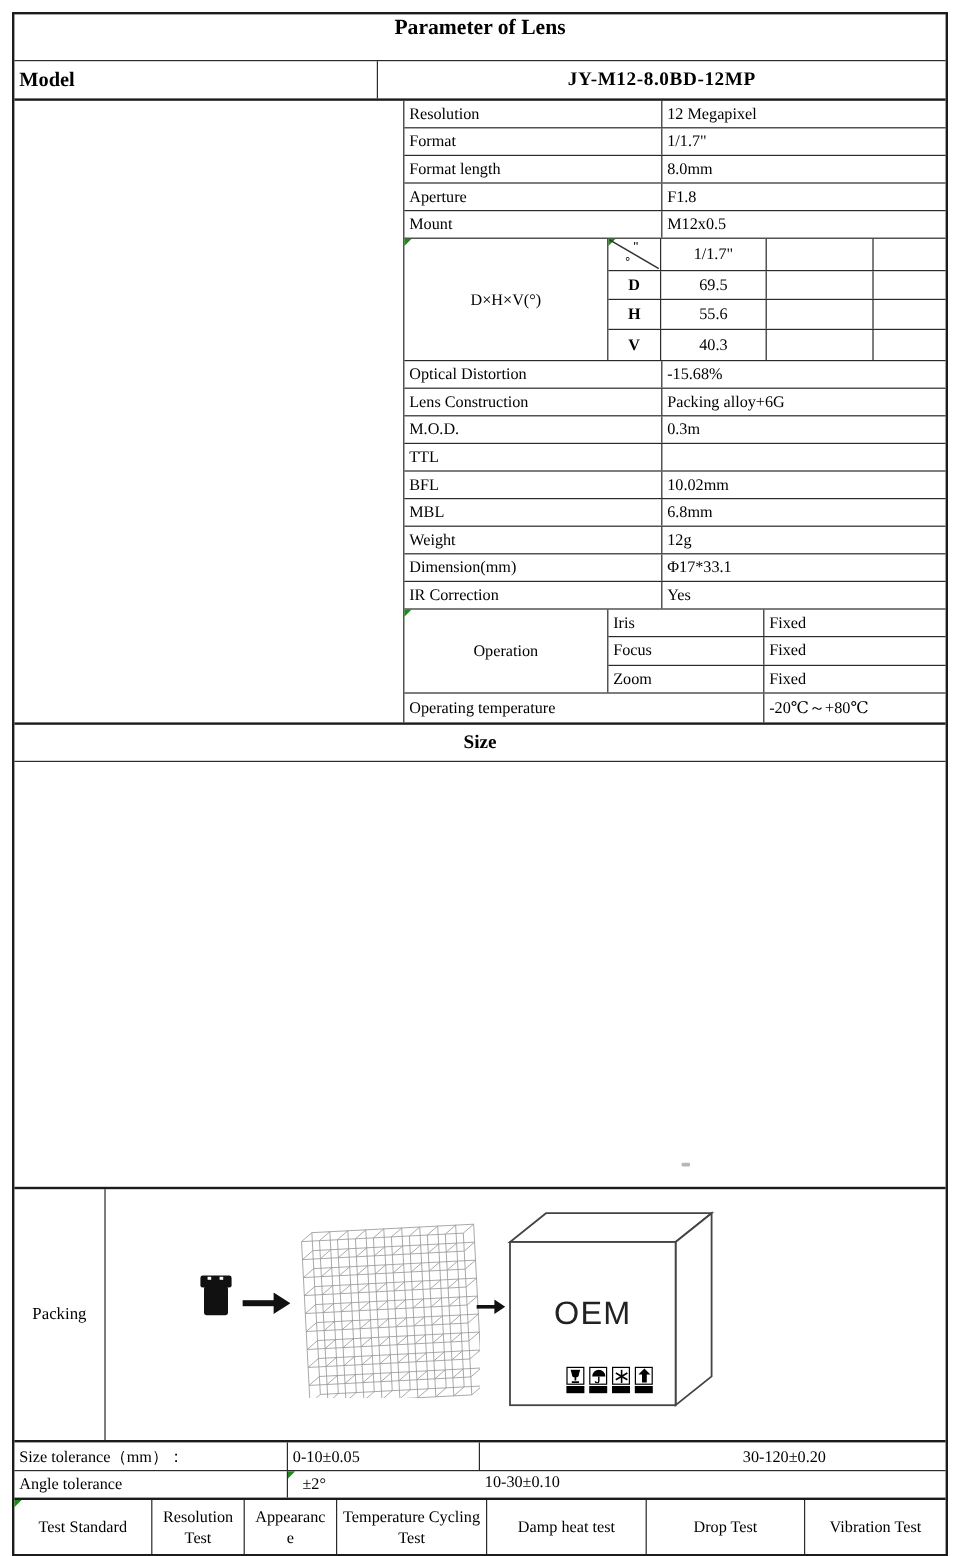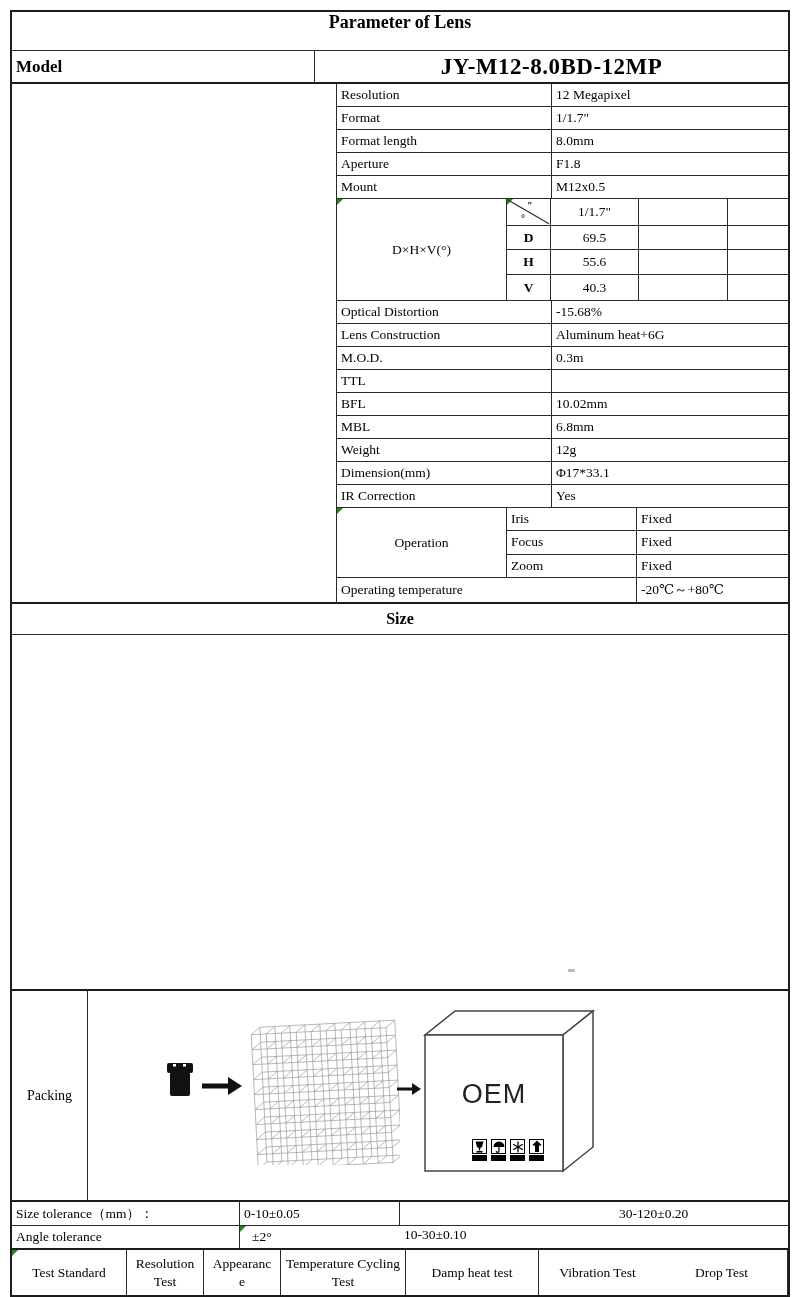--- a/index.html
+++ b/index.html
@@ -9,21 +9,21 @@
   .sheet { position: absolute; left: 10px; top: 10px; width: 780px; border: 2px solid #1c1c1c; background: #fff; }
 
   .cell { border-right: 1px solid #2a2a2a; display: flex; align-items: center; position: relative; }
   .cell.last { border-right: none; }
 
   .title-row { height: 39px; border-bottom: 1px solid #2a2a2a; display: flex; justify-content: center; }
   .title-row span { font-weight: bold; font-size: 18px; }
 
   .model-row { height: 33px; border-bottom: 2px solid #1c1c1c; display: flex; }
   .model-label { width: 303px; font-weight: bold; font-size: 17px; padding-left: 4px; }
-  .model-value { flex: 1; justify-content: center; font-weight: bold; font-size: 23px; letter-spacing: .5px; }
+  .model-value { flex: 1; justify-content: center; font-weight: bold; font-size: 16px; letter-spacing: .5px; }
 
   .spec-area { display: flex; border-bottom: 2px solid #1c1c1c; padding-left: 22px; }
   .photo-cell { width: 303px; border-right: 1px solid #2a2a2a; }
   .spec-col { flex: 1; display: flex; flex-direction: column; }
 
   .srow { display: flex; height: 23px; border-bottom: 1px solid #2a2a2a; }
   .srow:last-child { border-bottom: none; }
   .slabel { width: 215px; font-size: 13.5px; padding-left: 4px; }
   .sval { flex: 1; font-size: 13.5px; padding-left: 4px; border-right: none; }
 
@@ -169,21 +169,21 @@
           </div>
         </div>
       </div>
 
       <div class="srow">
         <div class="cell slabel">Optical Distortion</div>
         <div class="cell sval last">-15.68%</div>
       </div>
       <div class="srow">
         <div class="cell slabel">Lens Construction</div>
-        <div class="cell sval last">Aluminum heat+6G</div>
+        <div class="cell sval last">Packing alloy+6G</div>
       </div>
       <div class="srow">
         <div class="cell slabel">M.O.D.</div>
         <div class="cell sval last">0.3m</div>
       </div>
       <div class="srow">
         <div class="cell slabel">TTL</div>
         <div class="cell sval last"></div>
       </div>
       <div class="srow">
@@ -478,17 +478,17 @@
     <div class="cell tcell t0">
       <span class="mark"></span>
       <span>Test Standard</span>
     </div>
     <div class="cell tcell t1">Resolution Test</div>
     <div class="cell tcell t2">
       <span class="force-wrap">Appearance</span>
     </div>
     <div class="cell tcell t3">Temperature Cycling Test</div>
     <div class="cell tcell t4">Damp heat test</div>
+    <div class="cell tcell t5">Drop Test</div>
     <div class="cell tcell t6 last">Vibration Test</div>
-    <div class="cell tcell t5">Drop Test</div>
   </div>
 
 </div>
 
 </body></html>

